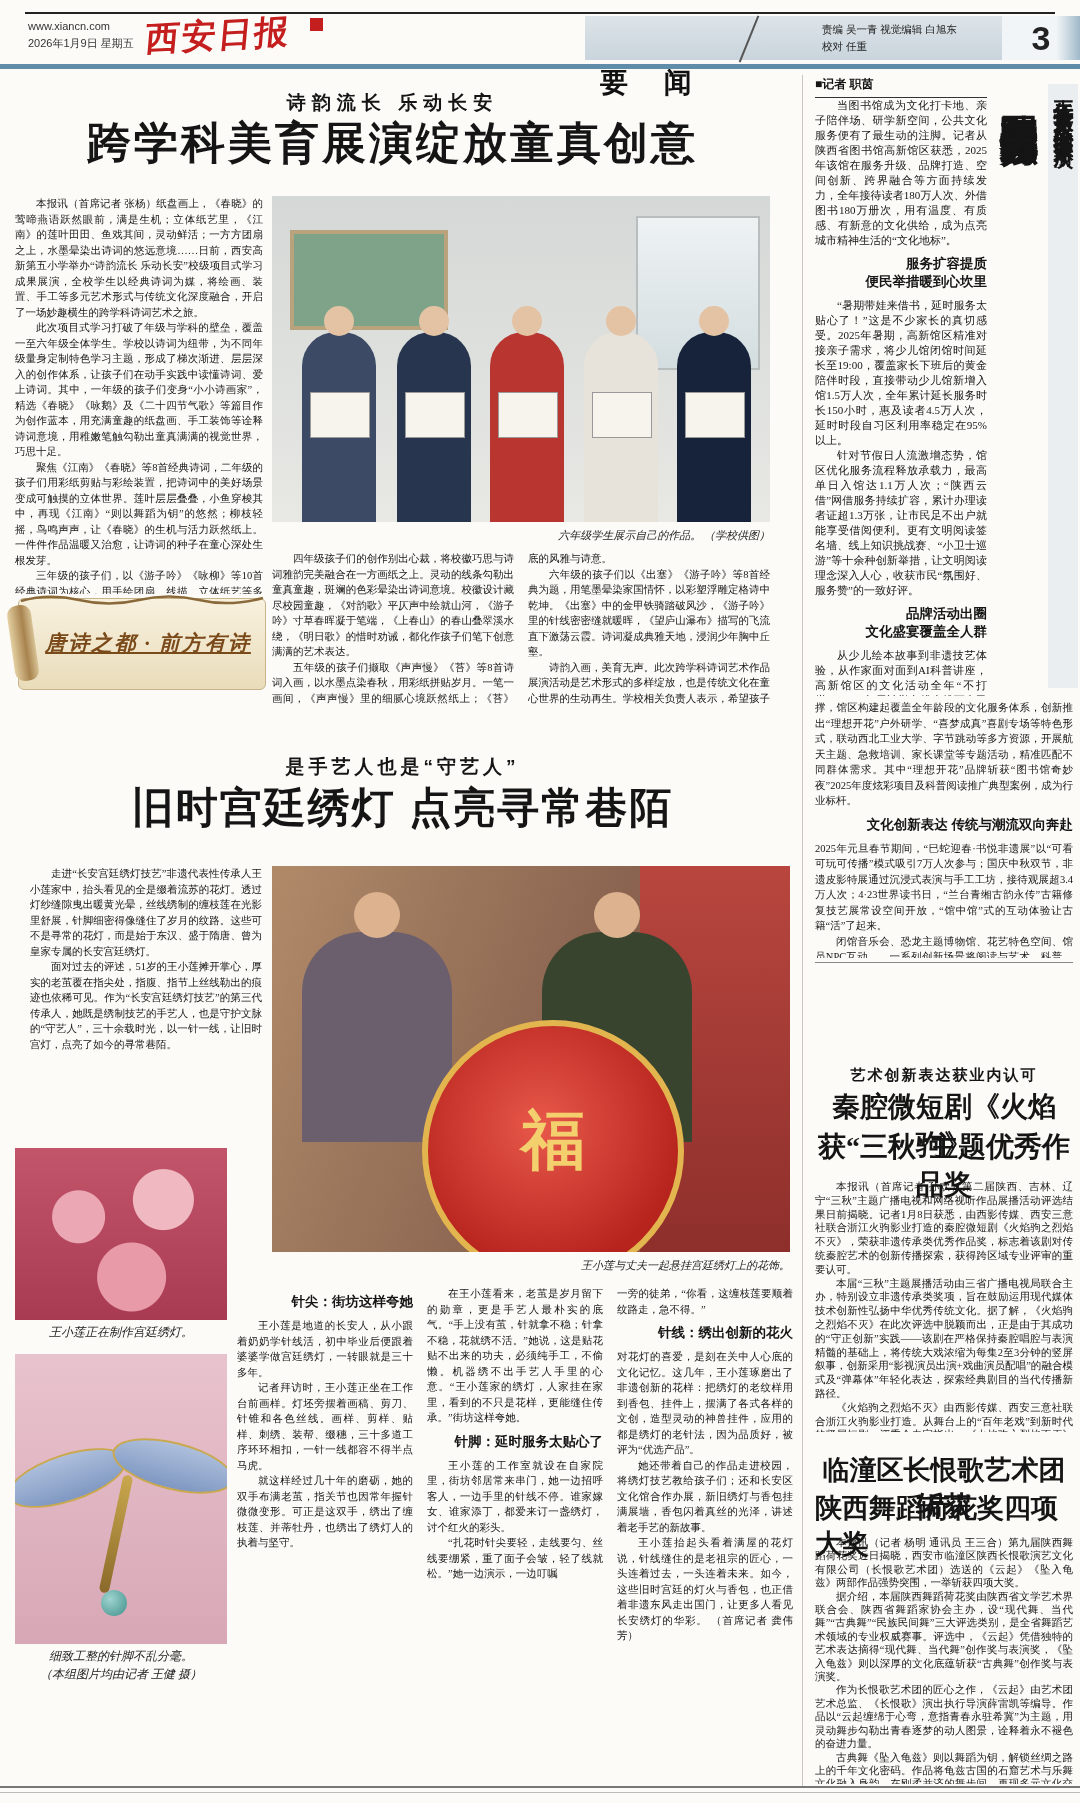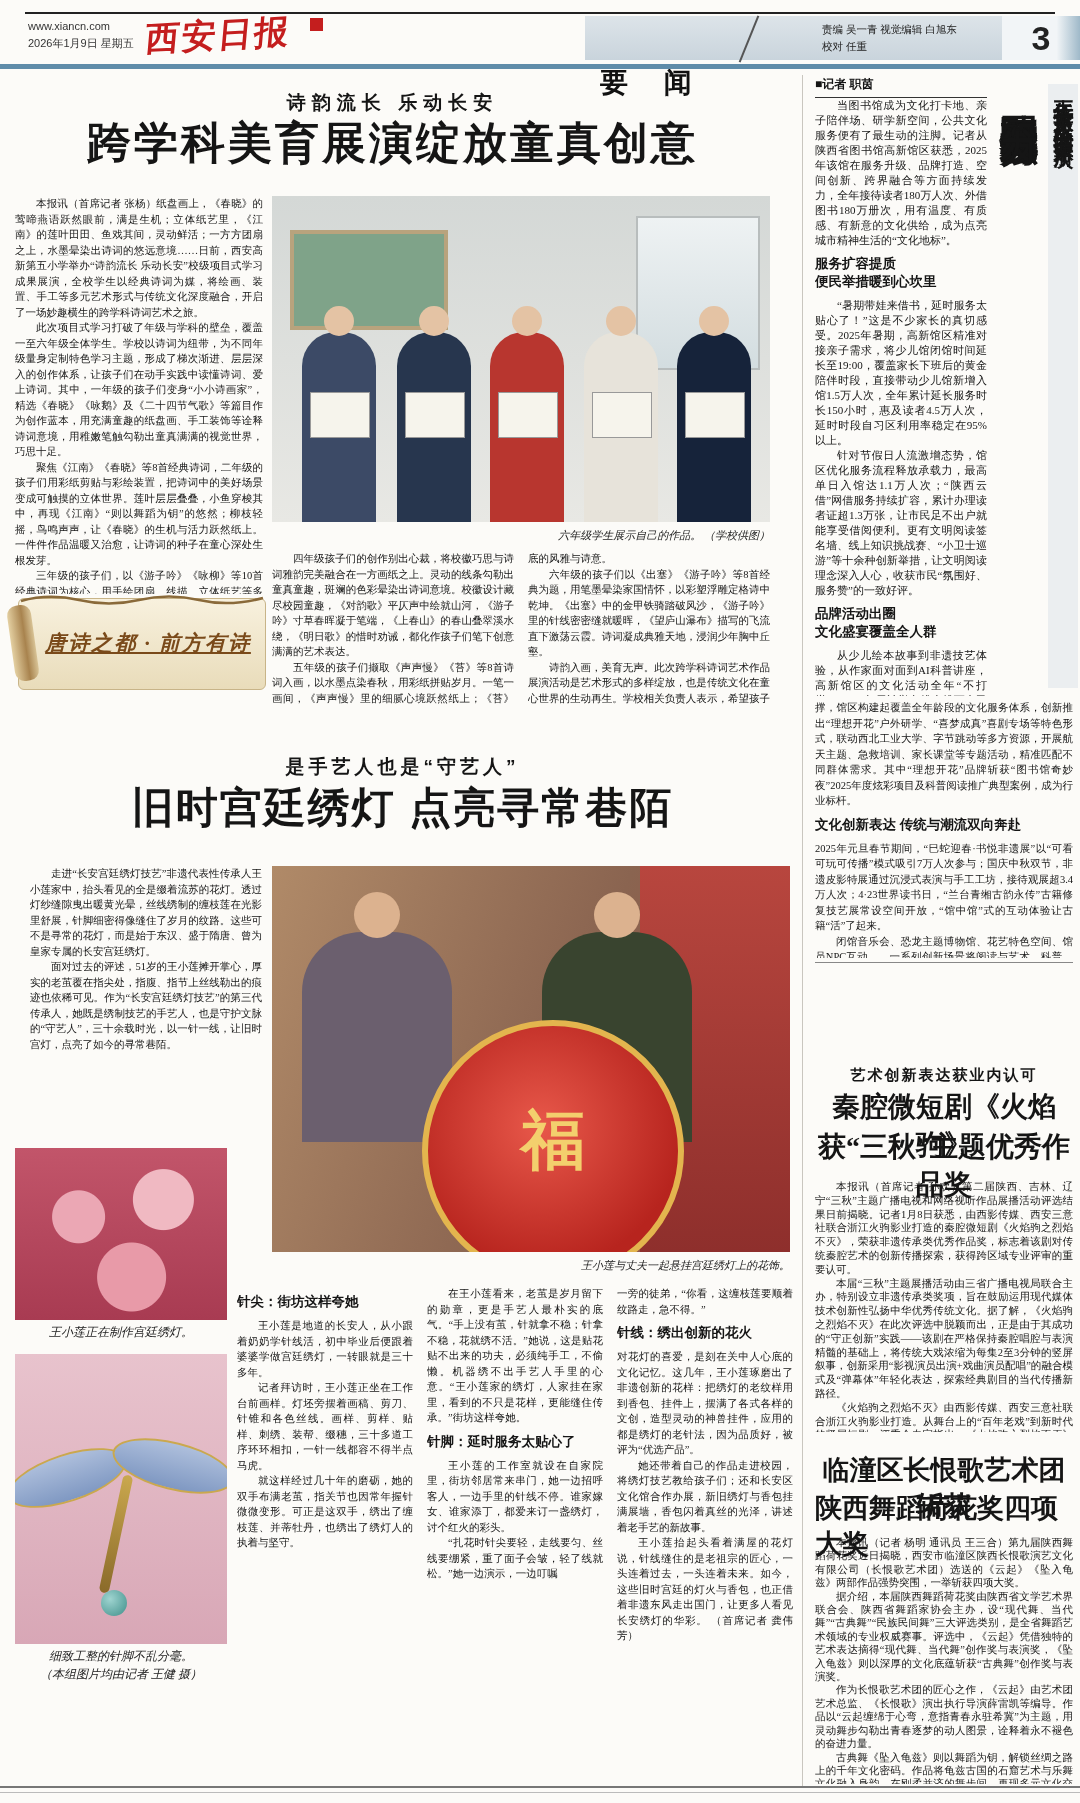--- a/index.html
+++ b/index.html
@@ -19,21 +19,21 @@
   .slash{left:748px;top:14px;width:2px;height:50px;background:#555;transform:rotate(22deg);}
   .editors{left:822px;top:21px;width:170px;font:10.5px/17px "Liberation Sans",sans-serif;color:#222;}
   .pagebox{left:1002px;top:16px;width:78px;height:44px;background:linear-gradient(90deg,#f2f5f7 70%,#9fb9c9);
            text-align:center;font:bold 34px/44px "Liberation Sans",sans-serif;color:#222;}
   .bluebar{left:0;top:64px;width:1080px;height:5px;background:#5f8ca9;}
   
   .bodycol{font-size:10.5px;line-height:15.5px;text-align:justify;overflow:hidden;}
   .bodycol p{margin:0;text-indent:2em;}
   .cont-first p:first-child{text-indent:0;}
   .caption{font-style:italic;font-size:11px;color:#222;}
-  .subhead{font:bold 13.5px "Liberation Sans",sans-serif;text-align:left;text-indent:0!important;
+  .subhead{font:bold 13.5px "Liberation Sans",sans-serif;text-align:right;text-indent:0!important;
            margin:7px 0!important;}
   
   .lead-kicker{left:15px;top:90px;width:755px;text-align:center;
                font:bold 19px "Liberation Sans",sans-serif;letter-spacing:6px;}
   .lead-headline{left:15px;top:114px;width:755px;text-align:center;
                  font:bold 44px "Liberation Sans",sans-serif;letter-spacing:3px;}
   .lead-col1{left:15px;top:196px;width:248px;height:398px;}
   .lead-photo{left:272px;top:196px;width:498px;height:326px;background:linear-gradient(#d4d8d6,#e8e8e4);overflow:hidden;}
   .lp-board{position:absolute;left:18px;top:34px;width:150px;height:92px;background:#7fa389;border:4px solid #b8a37d;}
   .lp-win{position:absolute;right:10px;top:20px;width:120px;height:150px;background:linear-gradient(#eef2f3,#d3dde0);border:2px solid #b8bdbd;}

